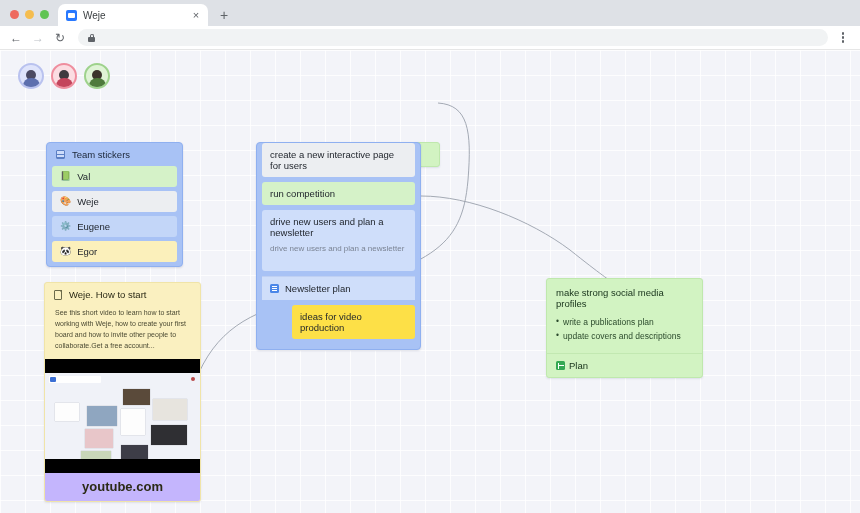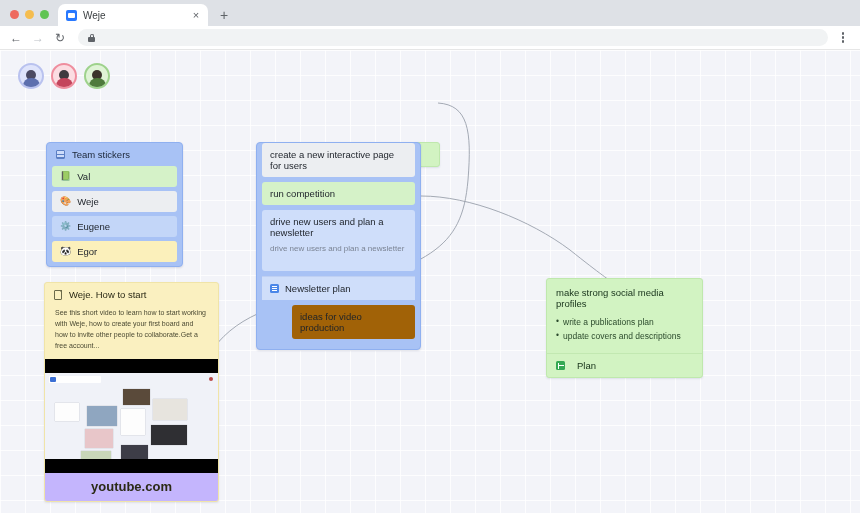--- a/index.html
+++ b/index.html
@@ -158,21 +158,21 @@
     padding-bottom: 5px;
   }
   #brainstorming .card-head { color: #1b2637; }
   .bnote {
     margin: 0 5px 5px 5px; border-radius: 3px;
     font-size: 9.5px; color: #1d2229;
     padding: 6px 8px;
   }
   .bnote.grey { background: #eceef1; }
   .bnote.green { background: #d5f2c8; }
-  .bnote.yellow { background: #a16207; margin-left: 35px; }
+  .bnote.yellow { background: #fde047; margin-left: 35px; }
   .bnote.plain { background: #cfdefa; padding-bottom: 18px; }
   .bnote.plain .sub { font-size: 8px; color: #7b8494; margin-top: 6px; }
   .attach {
     margin: 0 5px 0 5px; padding: 6px 8px;
     background: #cfdefa; border-top: 1px solid #bfd0f3;
     font-size: 9.5px; color: #1d2229;
     display: flex; align-items: center; gap: 6px;
   }
 
   
@@ -190,26 +190,26 @@
     border-radius: 3px; box-shadow: 0 1px 2px rgba(40,50,90,0.1);
     padding: 8px 0 0 0;
   }
   #social-profiles .title { font-size: 9.5px; color: #17321a; padding: 0 9px 6px 9px; }
   #social-profiles .bullet { font-size: 8.5px; color: #2b4a2c; padding: 2px 9px 2px 16px; position: relative; }
   #social-profiles .bullet::before { content: "•"; position: absolute; left: 9px; top: 1px; }
   #social-profiles .plan {
     margin-top: 10px; padding: 6px 9px;
     border-top: 1px solid #c2e8b1;
     font-size: 9.5px; color: #17321a;
-    display: flex; align-items: center; gap: 12px;
+    display: flex; align-items: center; gap: 4px;
   }
 
   
   #how-to-start {
-    left: 44px; top: 232px; width: 175px;
+    left: 44px; top: 232px; width: 157px;
     background: #faf0c0; border: 1px solid #f0e4a8;
     border-radius: 3px; box-shadow: 0 1px 2px rgba(40,50,90,0.1);
     overflow: hidden;
   }
   #how-to-start .card-head { padding: 6px 9px 4px 9px; color: #2b2a16; font-size: 9.5px; }
   #how-to-start .desc {
     font-size: 7px; line-height: 1.55; color: #4b4a33;
     padding: 4px 10px 8px 10px;
   }
   .video { position: relative; width: 100%; background: #000; }

